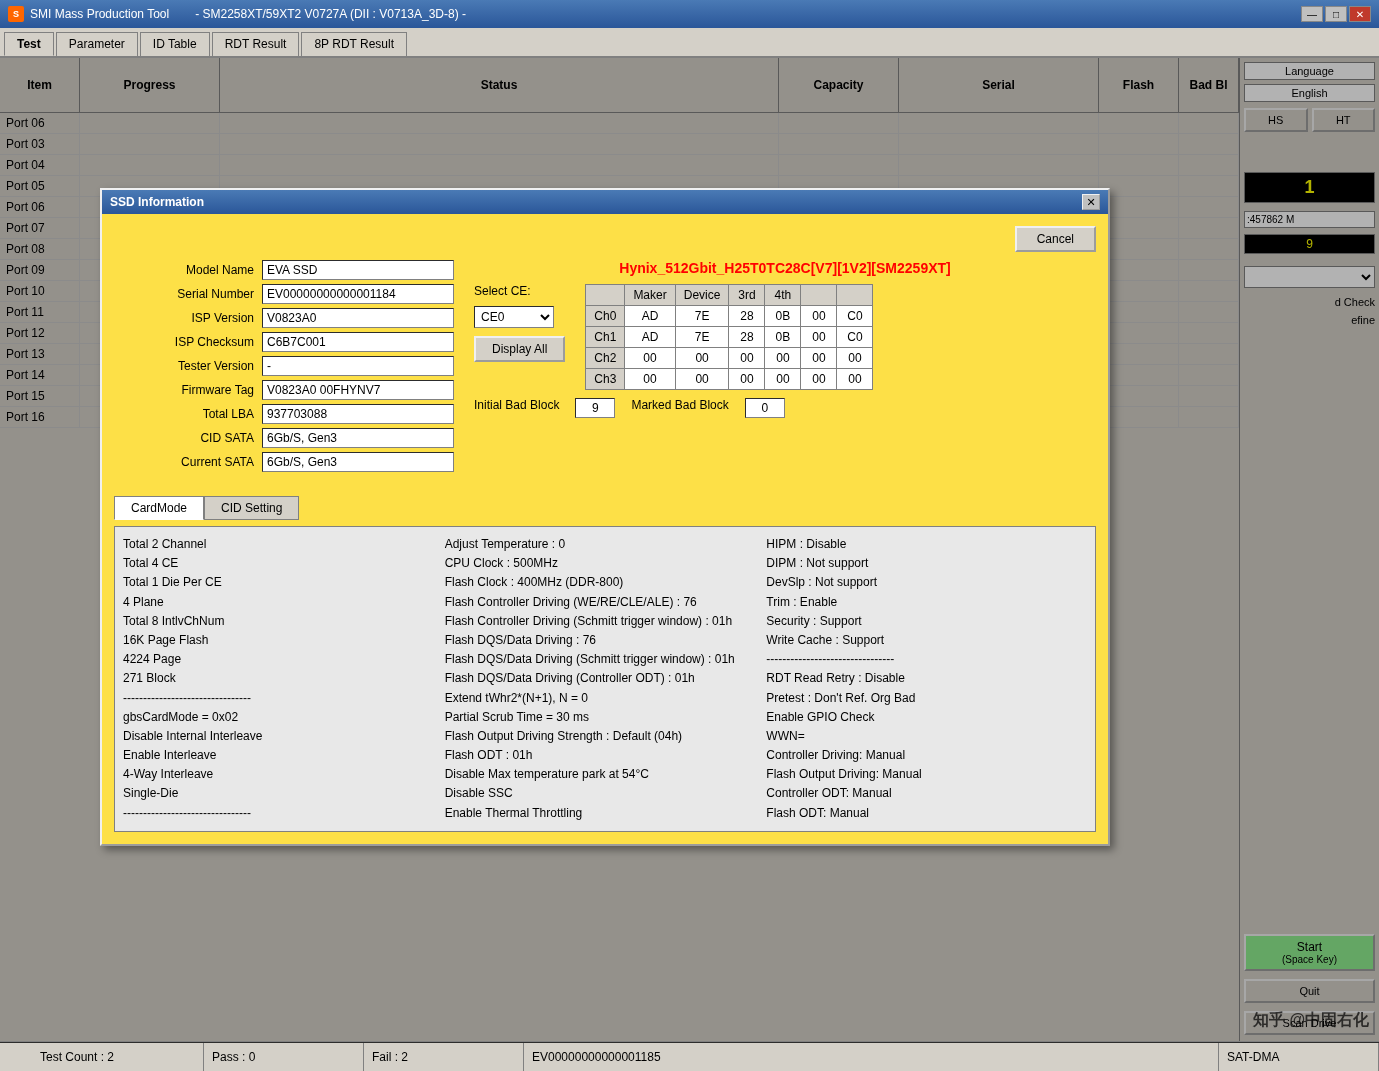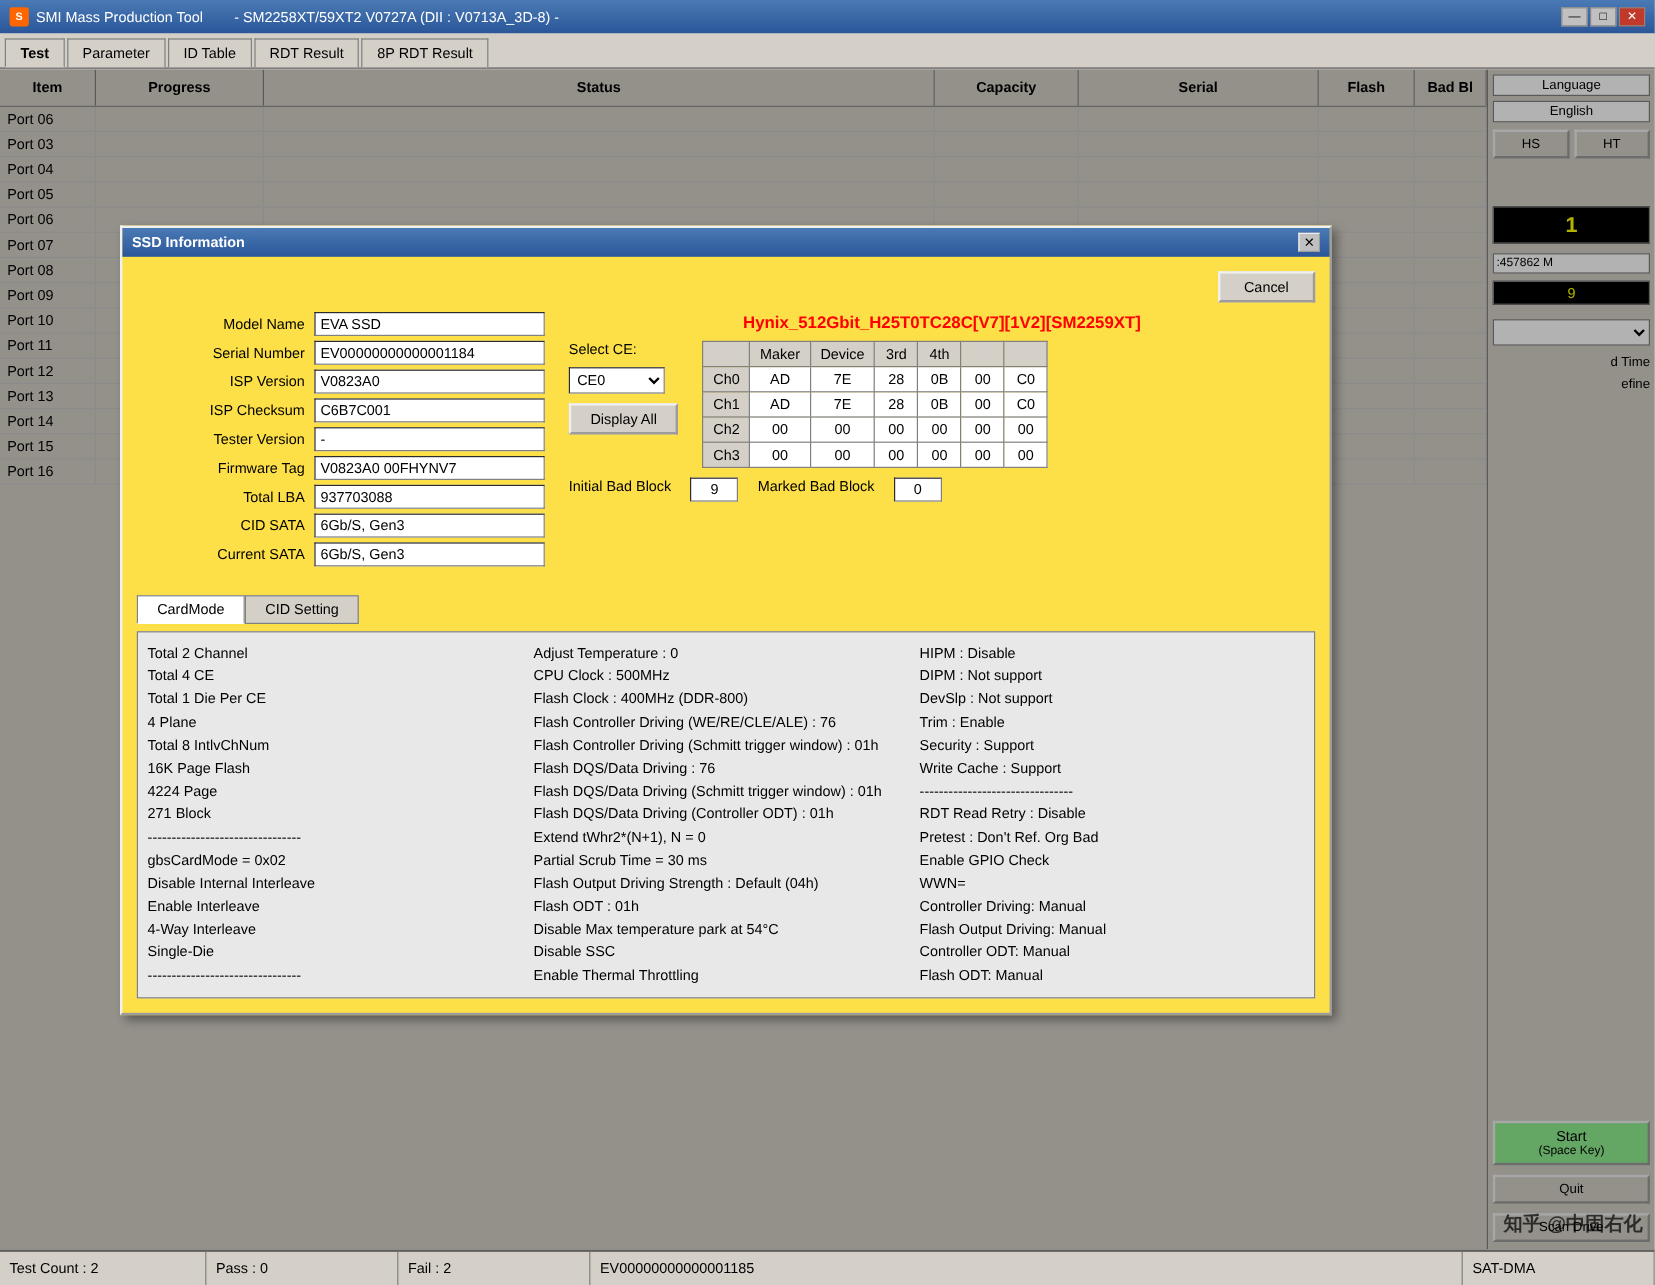--- a/index.html
+++ b/index.html
@@ -30,21 +30,21 @@
     .menu-tab.active { background: #d4d0c8; border-bottom: 1px solid #d4d0c8; font-weight: bold; }
 
     
     .content-area { display: flex; flex: 1; overflow: hidden; }
 
     
     .left-panel { flex: 1; display: flex; flex-direction: column; overflow: hidden; }
 
     
     .table-header { display: grid; grid-template-columns: 80px 140px 1fr 120px 200px 80px 60px; background: #d4d0c8; border-bottom: 1px solid #808080; }
-    .th-cell { padding: 8px 6px; border-right: 1px solid #808080; font-weight: bold; background: #d4d0c8; text-align: center; }
+    .th-cell { padding: 20px 6px; border-right: 1px solid #808080; font-weight: bold; background: #d4d0c8; text-align: center; }
 
     
     .table-body { flex: 1; overflow-y: auto; }
     .table-row { display: grid; grid-template-columns: 80px 140px 1fr 120px 200px 80px 60px; border-bottom: 1px solid #c8c8c8; }
     .table-row.highlighted { background: #c8d8f0; }
     .td-cell { padding: 3px 6px; border-right: 1px solid #c8c8c8; overflow: hidden; text-overflow: ellipsis; white-space: nowrap; }
 
     
     .right-panel { width: 140px; background: #d4d0c8; border-left: 1px solid #808080; padding: 4px; display: flex; flex-direction: column; gap: 4px; }
     .right-label { text-align: center; font-size: 11px; border: 1px solid #808080; padding: 2px; background: #fff; }
@@ -292,21 +292,21 @@
       <div style="height:30px;"></div>
 
       <div style="background:#000; color:#ffff00; padding:4px; font-size:18px; font-weight:bold; text-align:center; border:1px solid #808080; margin-bottom:4px;">1</div>
       <div style="background:#fff; border:1px solid #808080; padding:2px; font-size:10px; margin-bottom:2px;">:457862 M</div>
       <div style="background:#000; color:#ffff00; padding:2px 4px; font-size:12px; text-align:center; border:1px solid #808080;">9</div>
       <div style="margin-top:8px;">
         <select class="dropdown-select" style="width:100%; margin-bottom:4px;">
           <option></option>
         </select>
       </div>
-      <div style="text-align:right; font-size:11px; margin-bottom:2px;">d Time</div>
+      <div style="text-align:right; font-size:11px; margin-bottom:2px;">d Check</div>
       <div style="text-align:right; font-size:11px;">efine</div>
       <div style="flex:1;"></div>
       <div class="right-btn" style="background:#90ee90; margin-top:auto;">
         <div>Start</div>
         <div style="font-size:10px;">(Space Key)</div>
       </div>
       <div class="right-btn">Quit</div>
       <div class="right-btn">Scan Drive</div>
     </div>
 
@@ -478,21 +478,21 @@
 Flash Output Driving: Manual
 Controller ODT: Manual
 Flash ODT: Manual</div>
           </div>
         </div>
       </div>
     </div>
   </div>
 
   <div class="status-bar">
-    <div class="status-cell" style="width:172px;">Test Count : 2</div>
+    <div class="status-cell" style="width:172px;margin-left:32px;">Test Count : 2</div>
     <div class="status-cell" style="width:160px;">Pass : 0</div>
     <div class="status-cell" style="width:160px;">Fail : 2</div>
     <div class="status-cell" style="flex:1;">EV00000000000001185</div>
     <div class="status-cell" style="width:160px;">SAT-DMA</div>
   </div>
 </div>
 
 <div class="watermark">知乎 @中固右化</div>
 
 </body></html>

